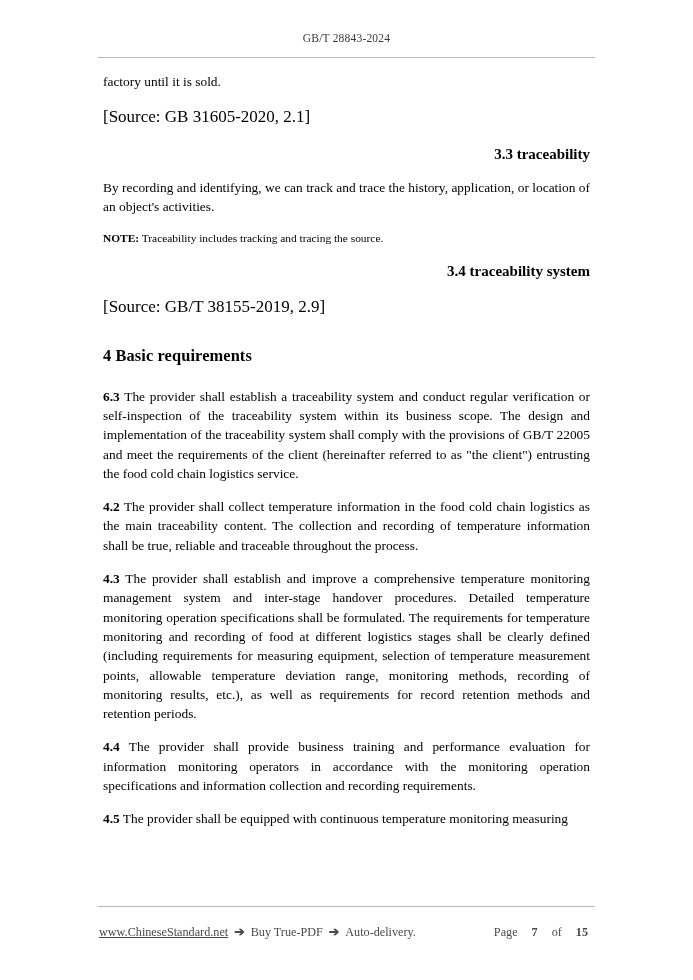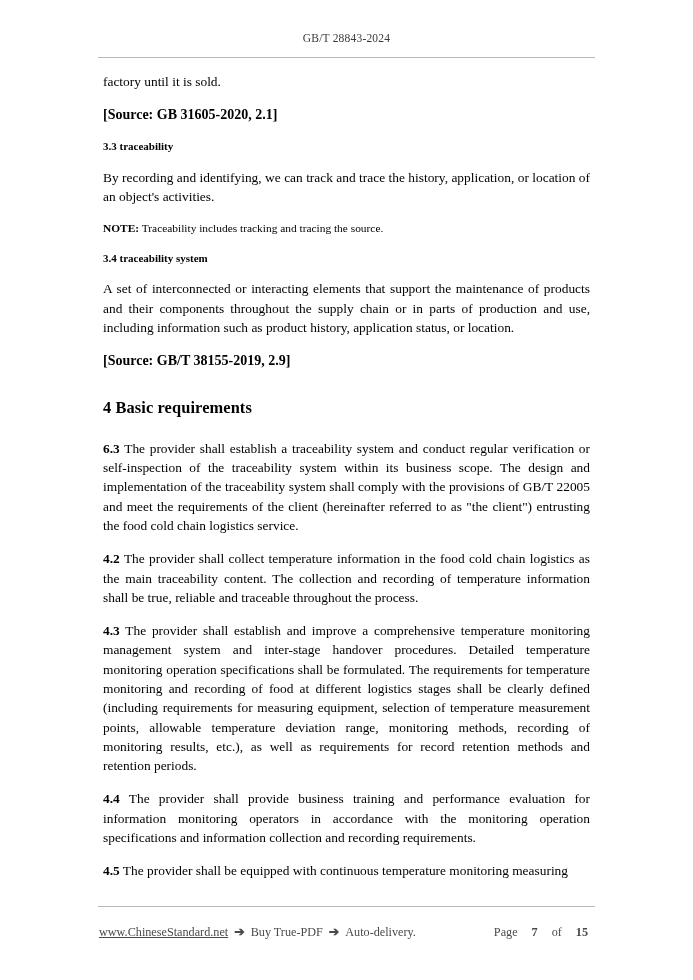--- a/index.html
+++ b/index.html
@@ -58,32 +58,31 @@
     text-align: justify;
     text-justify: inter-word;
     hyphens: none;
   }
   p.para:last-child { margin-bottom: 12px; }
 
   .para .clause-num { font-weight: bold; }
 
   p.source {
     margin: 0 0 14px 0;
-    font-size: 14px;
+    font-size: 17px;
     line-height: 1.44;
     text-align: left;
-    font-weight: bold;
   }
 
   h4.term-heading {
     margin: 0 0 13px 0;
-    font-size: 11px;
+    font-size: 15px;
     font-weight: bold;
     line-height: 1.4;
-    text-align: left;
+    text-align: right;
   }
 
   p.note {
     margin: 0 0 14px 0;
     font-size: 11.4px;
     line-height: 1.45;
     text-align: left;
   }
   p.note .note-label { font-weight: bold; font-size: 11.4px; }
 
@@ -165,21 +164,20 @@
     <p class="para">By recording and identifying, we can track and trace the history, application, or location of an object's activities.</p>
 
     <p class="note">
       <span class="note-label">NOTE:</span>
       <span>Traceability includes tracking and tracing the source.</span>
     </p>
 
 
     <h4 class="term-heading">3.4 traceability system</h4>
 
-    <p class="para">A set of interconnected or interacting elements that support the maintenance of products and their components throughout the supply chain or in parts of production and use, including information such as product history, application status, or location.</p>
 
     <p class="source">[Source: GB/T 38155-2019, 2.9]</p>
 
     <h2 class="section-heading">4 Basic requirements</h2>
 
     <p class="para">
       <span class="clause-num">6.3</span>
       <span>The provider shall establish a traceability system and conduct regular verification or self-inspection of the traceability system within its business scope. The design and implementation of the traceability system shall comply with the provisions of GB/T 22005 and meet the requirements of the client (hereinafter referred to as "the client") entrusting the food cold chain logistics service.</span>
     </p>
 

